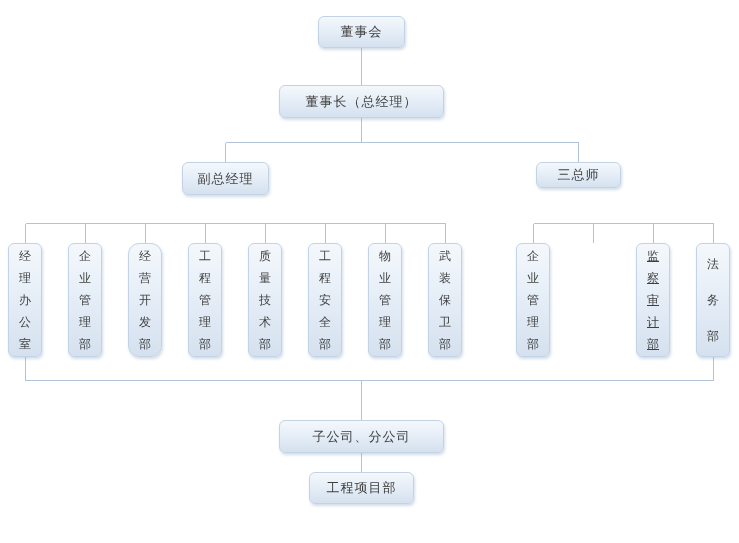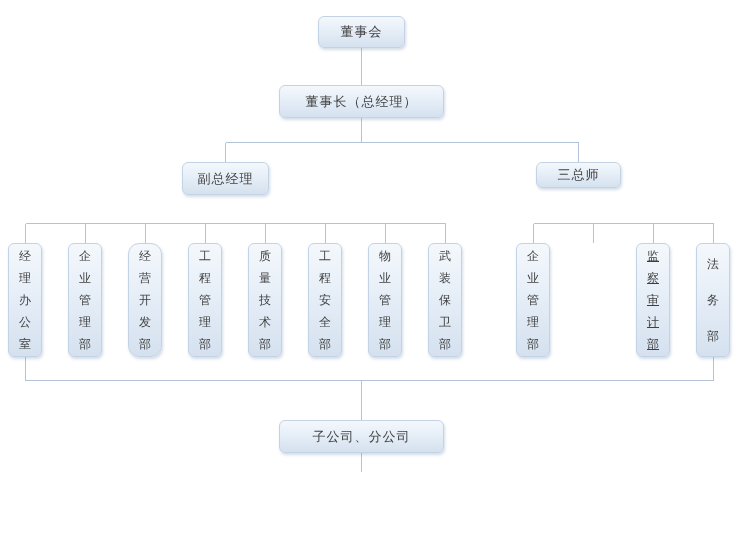--- a/index.html
+++ b/index.html
@@ -111,14 +111,15 @@
   <div class="node vbox" style="left:248px;">质量技术部</div>
   <div class="node vbox" style="left:308px;">工程安全部</div>
   <div class="node vbox" style="left:368px;">物业管理部</div>
   <div class="node vbox" style="left:428px;">武装保卫部</div>
 
   <div class="node vbox" style="left:516px;">企业管理部</div>
   <div class="node vbox" style="left:636px;text-decoration:underline;">监察审计部</div>
   <div class="node vbox spread" style="left:696px;">法务部</div>
 
   <div class="node hbox" style="left:279px; top:420px; width:165px; height:33px;">子公司、分公司</div>
+  <div class="node hbox" style="left:309px; top:472px; width:105px; height:32px;">工程项目部</div>
 
 </div>
 
 </body></html>

